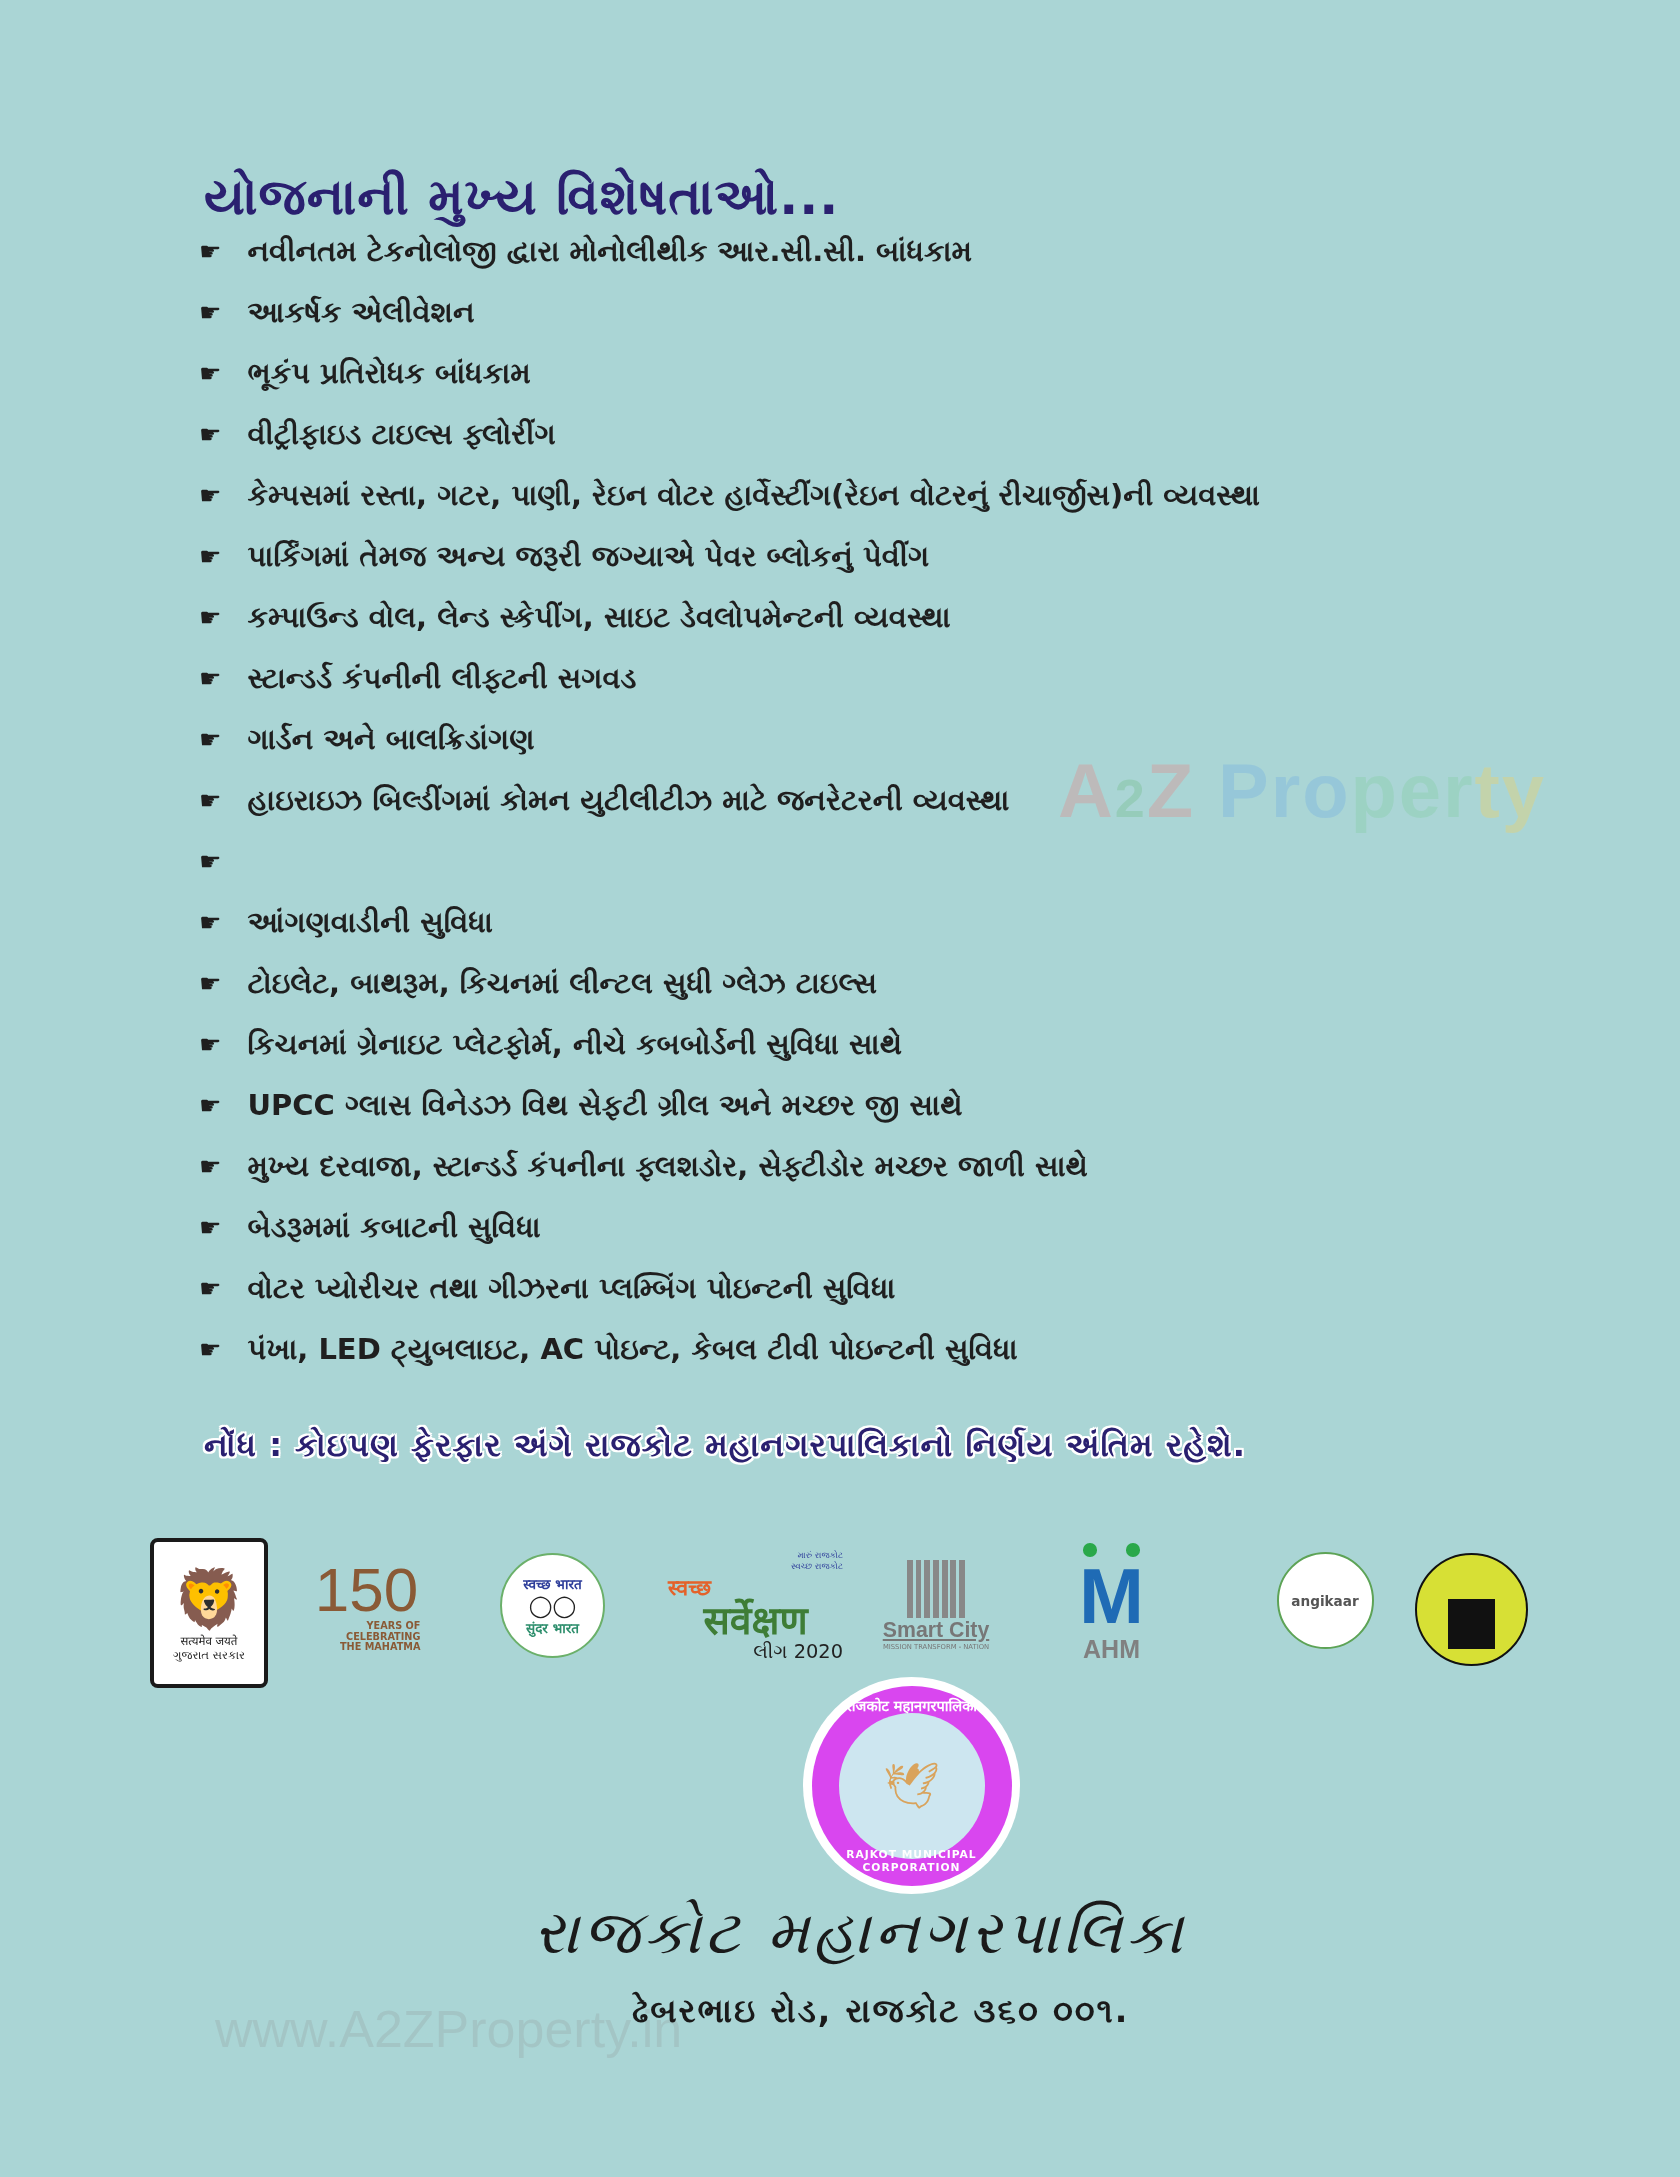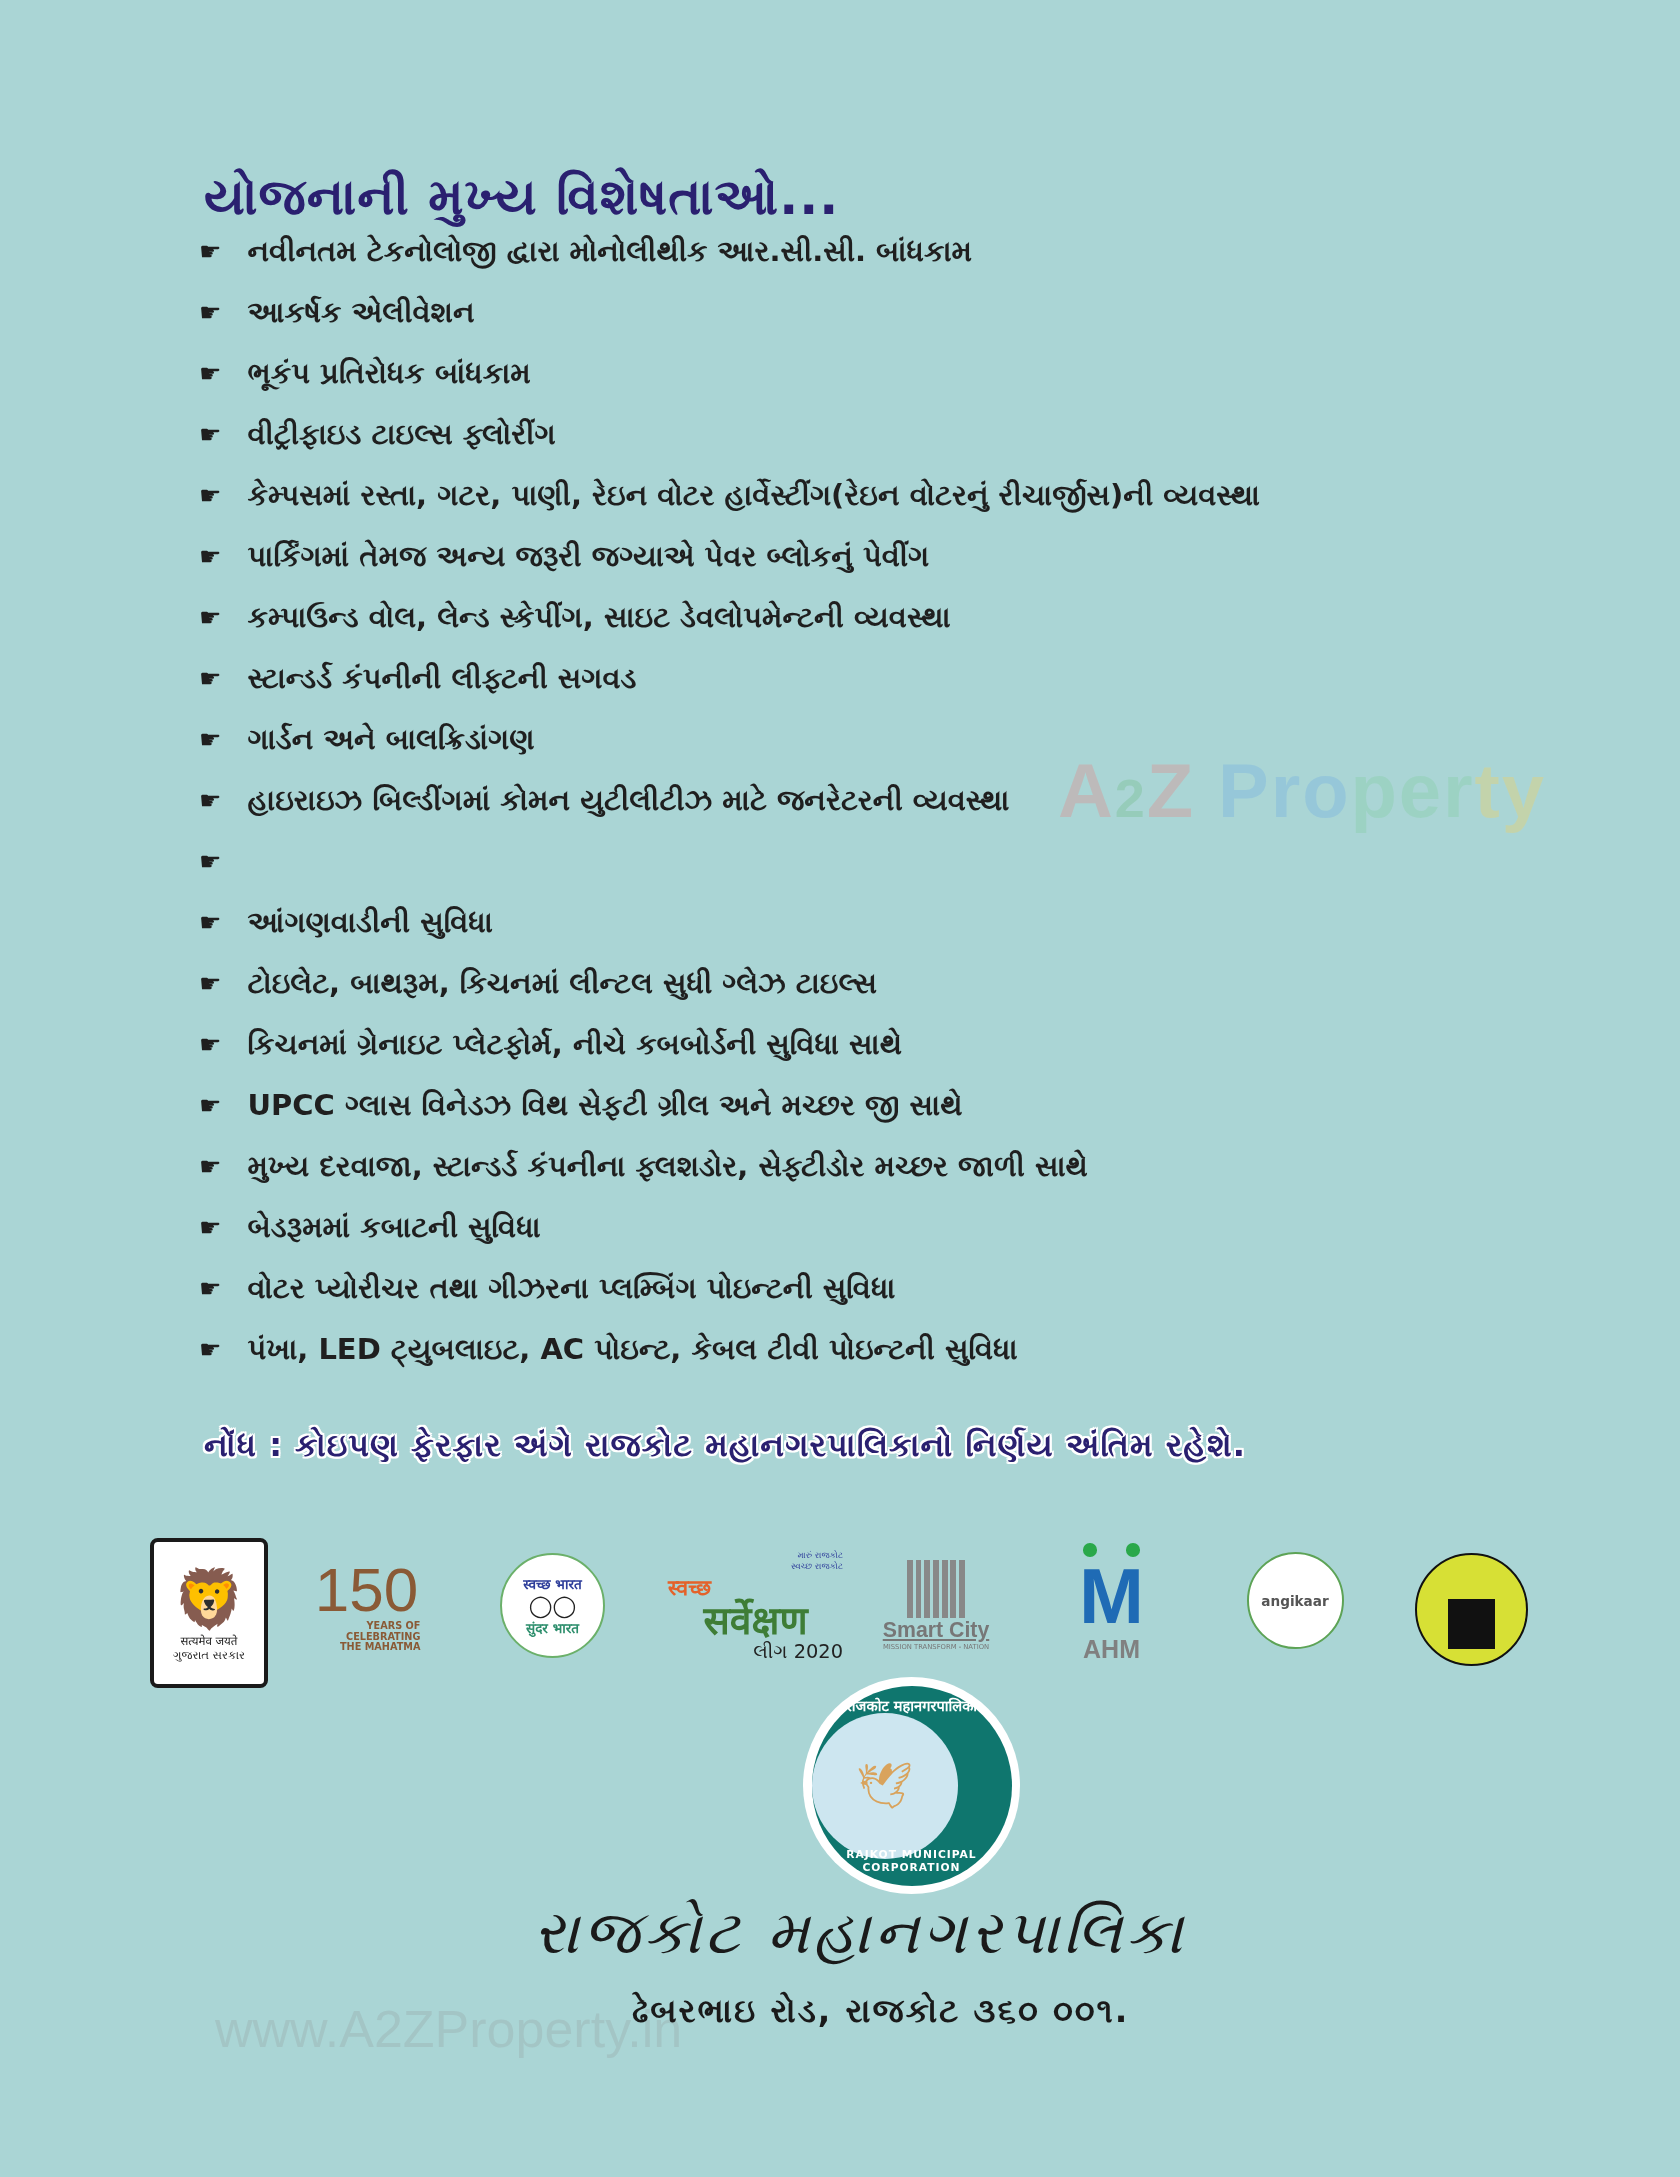--- a/index.html
+++ b/index.html
@@ -67,31 +67,31 @@
   .logo-smart { left: 873px; top: 4.9px; width: 126px; height: 126px; color: #777; }
   .logo-smart .grid { width: 58px; height: 58px; background:
     repeating-linear-gradient(90deg, #888 0 5.8px, transparent 5.8px 8.7px),
     repeating-linear-gradient(0deg, #aad5d5 0 2.9px, transparent 2.9px 8.7px);
     background-blend-mode: normal; }
   .logo-smart .t1 { font-family: "Liberation Sans", sans-serif; font-weight: bold; font-size: 21.3px; text-decoration: underline; }
   .logo-smart .t2 { font-size: 6.8px; }
   .logo-ahm { left: 1058px; top: 0; width: 107px; height: 131px; }
   .logo-ahm .m { font-family: "Liberation Sans", sans-serif; font-weight: bold; font-size: 78px; line-height: 78px; color: #1f6bb5; }
   .logo-ahm .t { font-family: "Liberation Sans", sans-serif; font-weight: bold; font-size: 25px; color: #808080; }
-  .logo-angikaar { left: 1237px; top: 4.9px; width: 116px; height: 116px; align-items: center; }
+  .logo-angikaar { left: 1267px; top: 4.9px; width: 116px; height: 116px; align-items: center; }
   .logo-angikaar .ring { width: 93px; height: 93px; border-radius: 50%; background: #fff; border: 2.9px solid #5da356; display: flex; align-items: center; justify-content: center; font-size: 13.6px; color: #555; font-weight: bold; }
   .logo-pmay { left: 1415px; top: 14.6px; width: 113px; height: 113px; border-radius: 50%; background: #d7e035; border: 2.9px solid #111; box-sizing: border-box; }
   .logo-pmay .bldg { width: 47px; height: 50px; background: #111; margin-top: 29px; }
   .seal {
     position: absolute; left: 803px; top: 1677px; width: 217px; height: 217px;
     border-radius: 50%; background: #fff; display: flex; align-items: center; justify-content: center;
   }
   .seal-inner {
-    width: 200px; height: 200px; border-radius: 50%; background: #0f766e;
-    display: flex; align-items: center; justify-content: flex-start; position: relative;
+    width: 200px; height: 200px; border-radius: 50%; background: #d946ef;
+    display: flex; align-items: center; justify-content: center; position: relative;
   }
   .seal-core {
     width: 146px; height: 146px; border-radius: 50%; background: #cde6f0;
     display: flex; align-items: center; justify-content: center; font-size: 45px; color: #d9a35c;
   }
   .seal-text-top { position: absolute; top: 9.7px; width: 100%; text-align: center; color: #fff; font-size: 14.6px; font-weight: bold; }
   .seal-text-bottom { position: absolute; bottom: 11.6px; width: 100%; text-align: center; color: #fff; font-size: 10.7px; font-weight: bold; letter-spacing: 1px; }
   .org-name {
     position: absolute; left: 0; width: 1681px; top: 1897px; text-align: center;
     padding-left: 39px; box-sizing: border-box;

